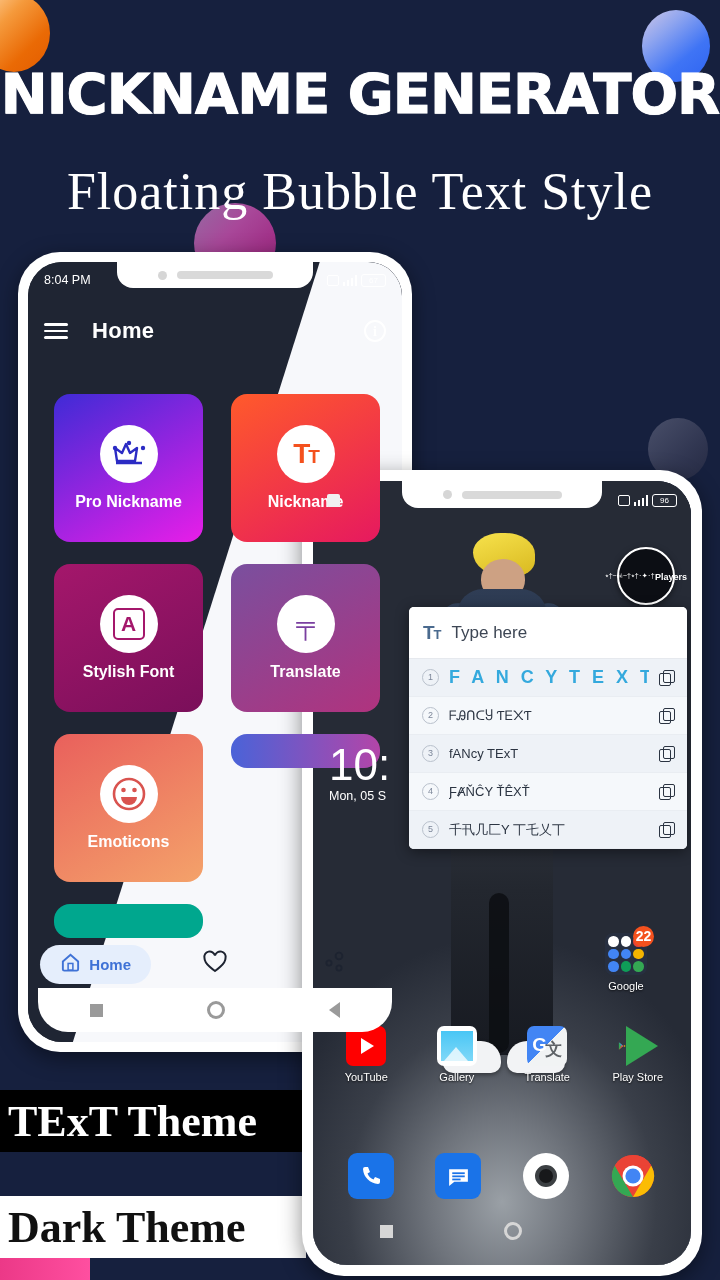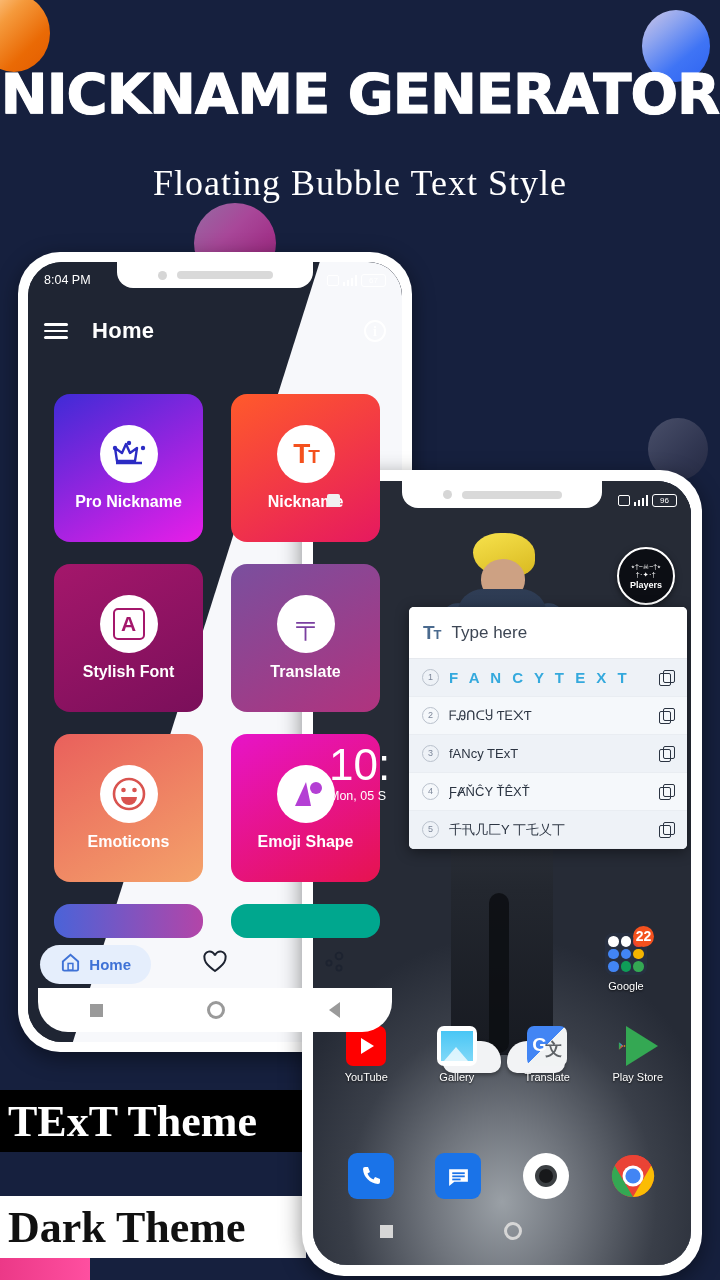--- a/index.html
+++ b/index.html
@@ -44,21 +44,21 @@
     font-family:"DejaVu Sans", sans-serif;
     font-weight:bold; font-size:56px; letter-spacing:-1px;
     line-height:1.0;
     -webkit-text-stroke:1px #fff;
     text-shadow:0 0 1px #fff;
   }
   #subtitle {
     position:absolute; left:0; top:162px; width:720px;
     text-align:center; color:#fff;
     font-family:"Liberation Serif", serif;
-    font-size:36px; letter-spacing:1px;
+    font-size:52px; letter-spacing:1px;
   }
 
   
   .phone { position:absolute; background:#ffffff; border-radius:42px;
            box-shadow:0 6px 22px rgba(0,0,0,.45); }
   .phone-inner { position:absolute; overflow:hidden; background:#1d2330; }
   .notch {
     position:absolute; left:50%; transform:translateX(-50%);
     background:#fff; border-bottom-left-radius:16px; border-bottom-right-radius:16px;
     display:flex; align-items:center; justify-content:center; gap:10px; z-index:6;
@@ -175,21 +175,21 @@
 
   #p2-status { position:absolute; left:0; top:0; width:378px; height:38px;
                display:flex; align-items:center; justify-content:space-between;
                padding:0 14px; color:#fff; font-size:12px; z-index:6; }
   #p2-status .right { display:flex; align-items:center; gap:4px; }
   .white-sq { width:13px; height:13px; background:#f0f0f0; border-radius:2px; }
 
   #players-bubble {
     position:absolute; right:16px; top:66px; width:58px; height:58px;
     border-radius:50%; background:#0c0e14; border:2px solid #fff;
-    display:flex; flex-direction:column; align-items:center; justify-content:center;
+    display:flex; flex-direction:row; align-items:center; justify-content:center;
     color:#fff; z-index:9; box-shadow:0 2px 6px rgba(0,0,0,.5);
   }
   #players-bubble .deco { font-size:7px; line-height:8px; letter-spacing:.4px; }
   #players-bubble .nm { font-size:9px; font-weight:bold; margin-top:1px; }
 
   #p2-clock { position:absolute; left:16px; top:262px; z-index:4; color:#fff; }
   #p2-clock .t { font-size:44px; font-weight:300; line-height:44px;
                  font-family:"Liberation Sans", sans-serif; }
   #p2-clock .d { font-size:12.5px; margin-top:2px; }
 
@@ -206,21 +206,21 @@
   .tt-icon { font-weight:bold; font-size:19px; color:#4a6a8e; letter-spacing:-1px; }
   #fancy-input .ph { color:#3d4654; font-size:17px; }
   .fancy-row {
     display:flex; align-items:center; gap:10px; padding:0 13px;
     height:38px; border-bottom:1px solid #e9edf2;
   }
   .fancy-row:nth-child(even){ background:#eef2f7; }
   .rnum { width:17px; height:17px; border:1px solid #b9c1cc; border-radius:50%;
           font-size:9px; line-height:15px; text-align:center; color:#7c8699; flex:none; }
   .rtxt { flex:1; font-size:13px; color:#2b3442; white-space:nowrap; overflow:hidden; }
-  .rtxt.first { color:#34a9dd; font-weight:bold; letter-spacing:3.5px; font-size:15px; }
+  .rtxt.first { color:#34a9dd; font-weight:bold; letter-spacing:3.5px; font-size:18px; }
   .copy-ic { position:relative; width:15px; height:15px; flex:none; }
   .copy-ic:before, .copy-ic:after { content:""; position:absolute;
        border:1.8px solid #2b3442; border-radius:2px; }
   .copy-ic:before { left:0; top:3px; width:10px; height:11px; background:#f5f8fb; }
   .copy-ic:after  { left:4px; top:0; width:10px; height:11px; }
 
   
   #p2-icons { position:absolute; left:0; top:452px; width:378px; z-index:5; }
   .ico-row { display:flex; justify-content:space-around; padding:0 8px; }
   .app { width:74px; display:flex; flex-direction:column; align-items:center; gap:5px; }
@@ -359,29 +359,20 @@
           <svg width="36" height="36" viewBox="0 0 36 36">
               <circle cx="18" cy="18" r="15" fill="none" stroke="#d9534f" stroke-width="2.6"></circle>
               <circle cx="12.5" cy="14" r="2.3" fill="#d9534f"></circle>
               <circle cx="23.5" cy="14" r="2.3" fill="#d9534f"></circle>
               <path d="M10 21a8 8 0 0016 0z" fill="#d9534f"></path>
             </svg>
         </span>
         <span class="lbl">Emoticons</span>
       </div>
 
-      <div class="tile" style="background:linear-gradient(150deg,#e714c8,#e6134f)">
-        <span class="disc">
-          <svg width="34" height="32" viewBox="0 0 34 32">
-              <path d="M6 28L17 4l5 24z" fill="#b43fd4"></path>
-              <circle cx="27" cy="10" r="6" fill="#b43fd4"></circle>
-            </svg>
-        </span>
-        <span class="lbl">Emoji Shape</span>
-      </div>
 
       <div class="tile short" style="background:linear-gradient(90deg,#4a63d8,#b345a8)"></div>
       <div class="tile short" style="background:#00a78e"></div>
     </div>
 
     <div id="p1-bottomnav">
       <div class="navitem">
         <span class="home-pill">
           <span>
             <svg width="21" height="21" viewBox="0 0 22 22">

